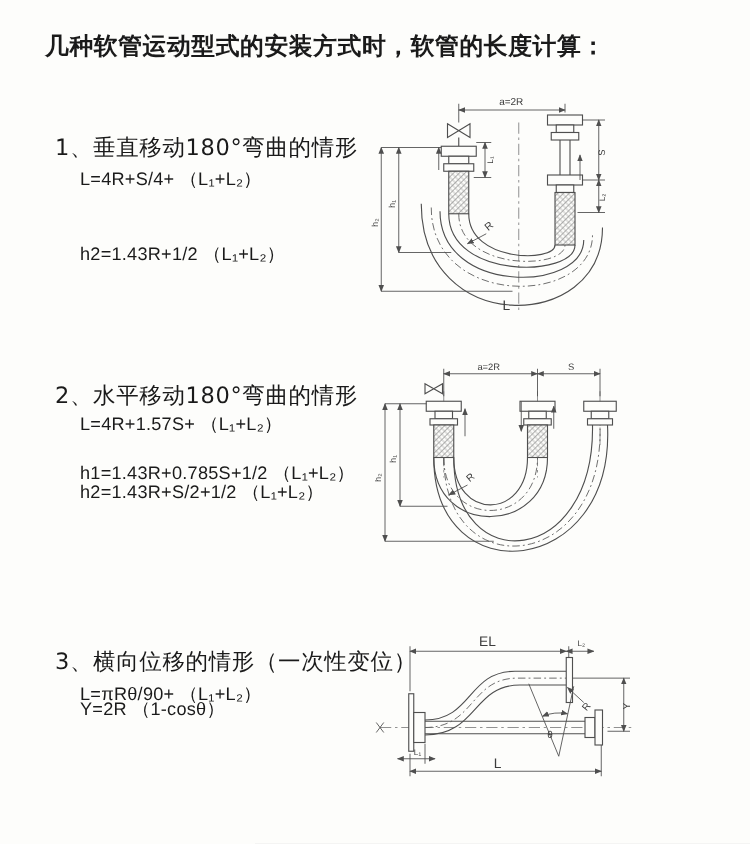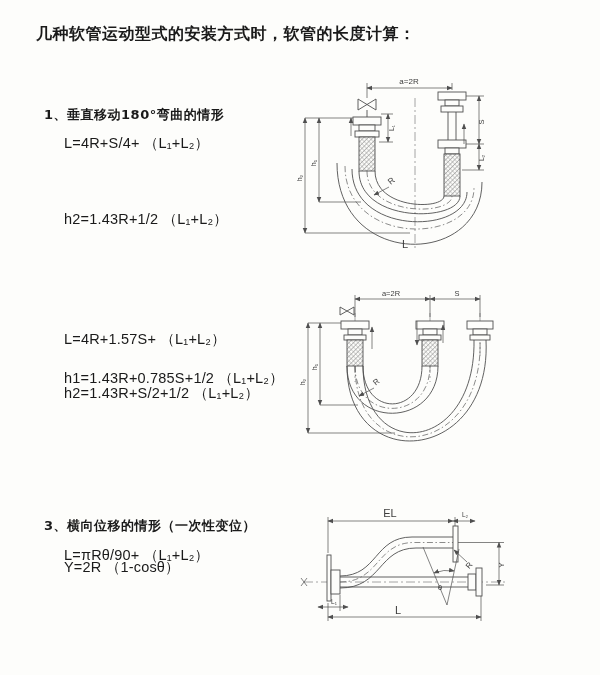--- a/index.html
+++ b/index.html
@@ -1,22 +1,22 @@
 <!DOCTYPE html>
 <html><head>
 <meta charset="utf-8">
 <style>
   html,body{margin:0;padding:0;background:#e8e8e8;}
   .page{
     position:relative;width:600px;height:675px;margin:0 auto;
     background:#fdfdfb;color:#1a1a1a;overflow:hidden;
     font-family:"DejaVu Sans","Liberation Sans",sans-serif;
   }
-  .title{position:absolute;left:36px;top:24px;font-size:16px;font-weight:bold;letter-spacing:.5px;}
-  .sec-h{position:absolute;font-size:13px;font-weight:bold;letter-spacing:.5px;}
+  .title{position:absolute;left:36px;top:24px;font-size:19px;font-weight:bold;letter-spacing:.5px;}
+  .sec-h{position:absolute;font-size:18px;font-weight:normal;letter-spacing:.5px;}
   .formula{position:absolute;font-size:14.5px;letter-spacing:.2px;
     font-family:"Liberation Sans","DejaVu Sans",sans-serif;}
   svg.diagram{position:absolute;}
   .ln{stroke:#4f4f4f;stroke-width:.9;fill:none;}
   .dim{stroke:#4f4f4f;stroke-width:.7;fill:none;}
   .cl{stroke:#777;stroke-width:.65;stroke-dasharray:9 3 2 3;fill:none;}
   .hd{stroke:#5a5a5a;stroke-width:.7;fill:none;stroke-dasharray:6 2.5 1.5 2.5;}
   .fit{fill:#fdfdfb;stroke:#4f4f4f;stroke-width:.9;}
   .braid{fill:url(#hatch);stroke:#4f4f4f;stroke-width:.9;}
   svg text{fill:#3c3c3c;font-family:"Liberation Sans","DejaVu Sans",sans-serif;}
@@ -36,21 +36,21 @@
         <line x1="0" y1="0" x2="0" y2="3.2" stroke="#666" stroke-width=".8"></line>
         <line x1="0" y1="1.6" x2="3.2" y2="1.6" stroke="#999" stroke-width=".5"></line>
       </pattern>
     </defs>
   </svg>
 
   <div class="title">几种软管运动型式的安装方式时，软管的长度计算：</div>
 
   <div class="sec-h" style="left:44px;top:106px">1、垂直移动180°弯曲的情形</div>
   <div class="formula" style="left:64px;top:134px">L=4R+S/4+ （L₁+L₂）</div>
-  <div class="formula" style="left:64px;top:210px">h2=1.43R+1/2 （L₁+L₂）</div>
+  <div class="formula" style="left:64px;top:194px">h2=1.43R+1/2 （L₁+L₂）</div>
 
   <svg class="diagram" style="left:295px;top:70px" width="300" height="190" viewBox="0 0 300 190">
 
     <line class="cl" x1="120" y1="28" x2="120" y2="180"></line>
 
     <g>
       <line class="dim" x1="72" y1="13" x2="72" y2="28"></line>
       <line class="dim" x1="157" y1="13" x2="157" y2="20"></line>
       <line class="dim" x1="72" y1="18" x2="157" y2="18" marker-start="url(#ar)" marker-end="url(#ar)"></line>
       <text x="114" y="14" font-size="8" text-anchor="middle">a=2R</text>
@@ -123,20 +123,21 @@
     <line class="dim" x1="169" y1="74" x2="169" y2="54" marker-end="url(#ar)"></line>
 
     <g>
       <line class="dim" x1="94" y1="117" x2="79" y2="125" marker-end="url(#ar)"></line>
       <text x="98" y="113" font-size="8.5" text-anchor="middle" transform="rotate(-40 98 113)">R</text>
     </g>
 
     <text x="110" y="178" font-size="11" text-anchor="middle">L</text>
   </svg>
 
+  <div class="sec-h" style="left:44px;top:304px">2、水平移动180°弯曲的情形</div>
   <div class="formula" style="left:64px;top:330px">L=4R+1.57S+ （L₁+L₂）</div>
   <div class="formula" style="left:64px;top:369px">h1=1.43R+0.785S+1/2 （L₁+L₂）</div>
   <div class="formula" style="left:64px;top:384px">h2=1.43R+S/2+1/2 （L₁+L₂）</div>
 
   <svg class="diagram" style="left:300px;top:287px" width="300" height="170" viewBox="0 0 300 170">
 
     <line class="cl" x1="55" y1="26" x2="55" y2="95"></line>
     <line class="cl" x1="130" y1="26" x2="130" y2="95"></line>
     <line class="cl" x1="180" y1="26" x2="180" y2="70"></line>
 

